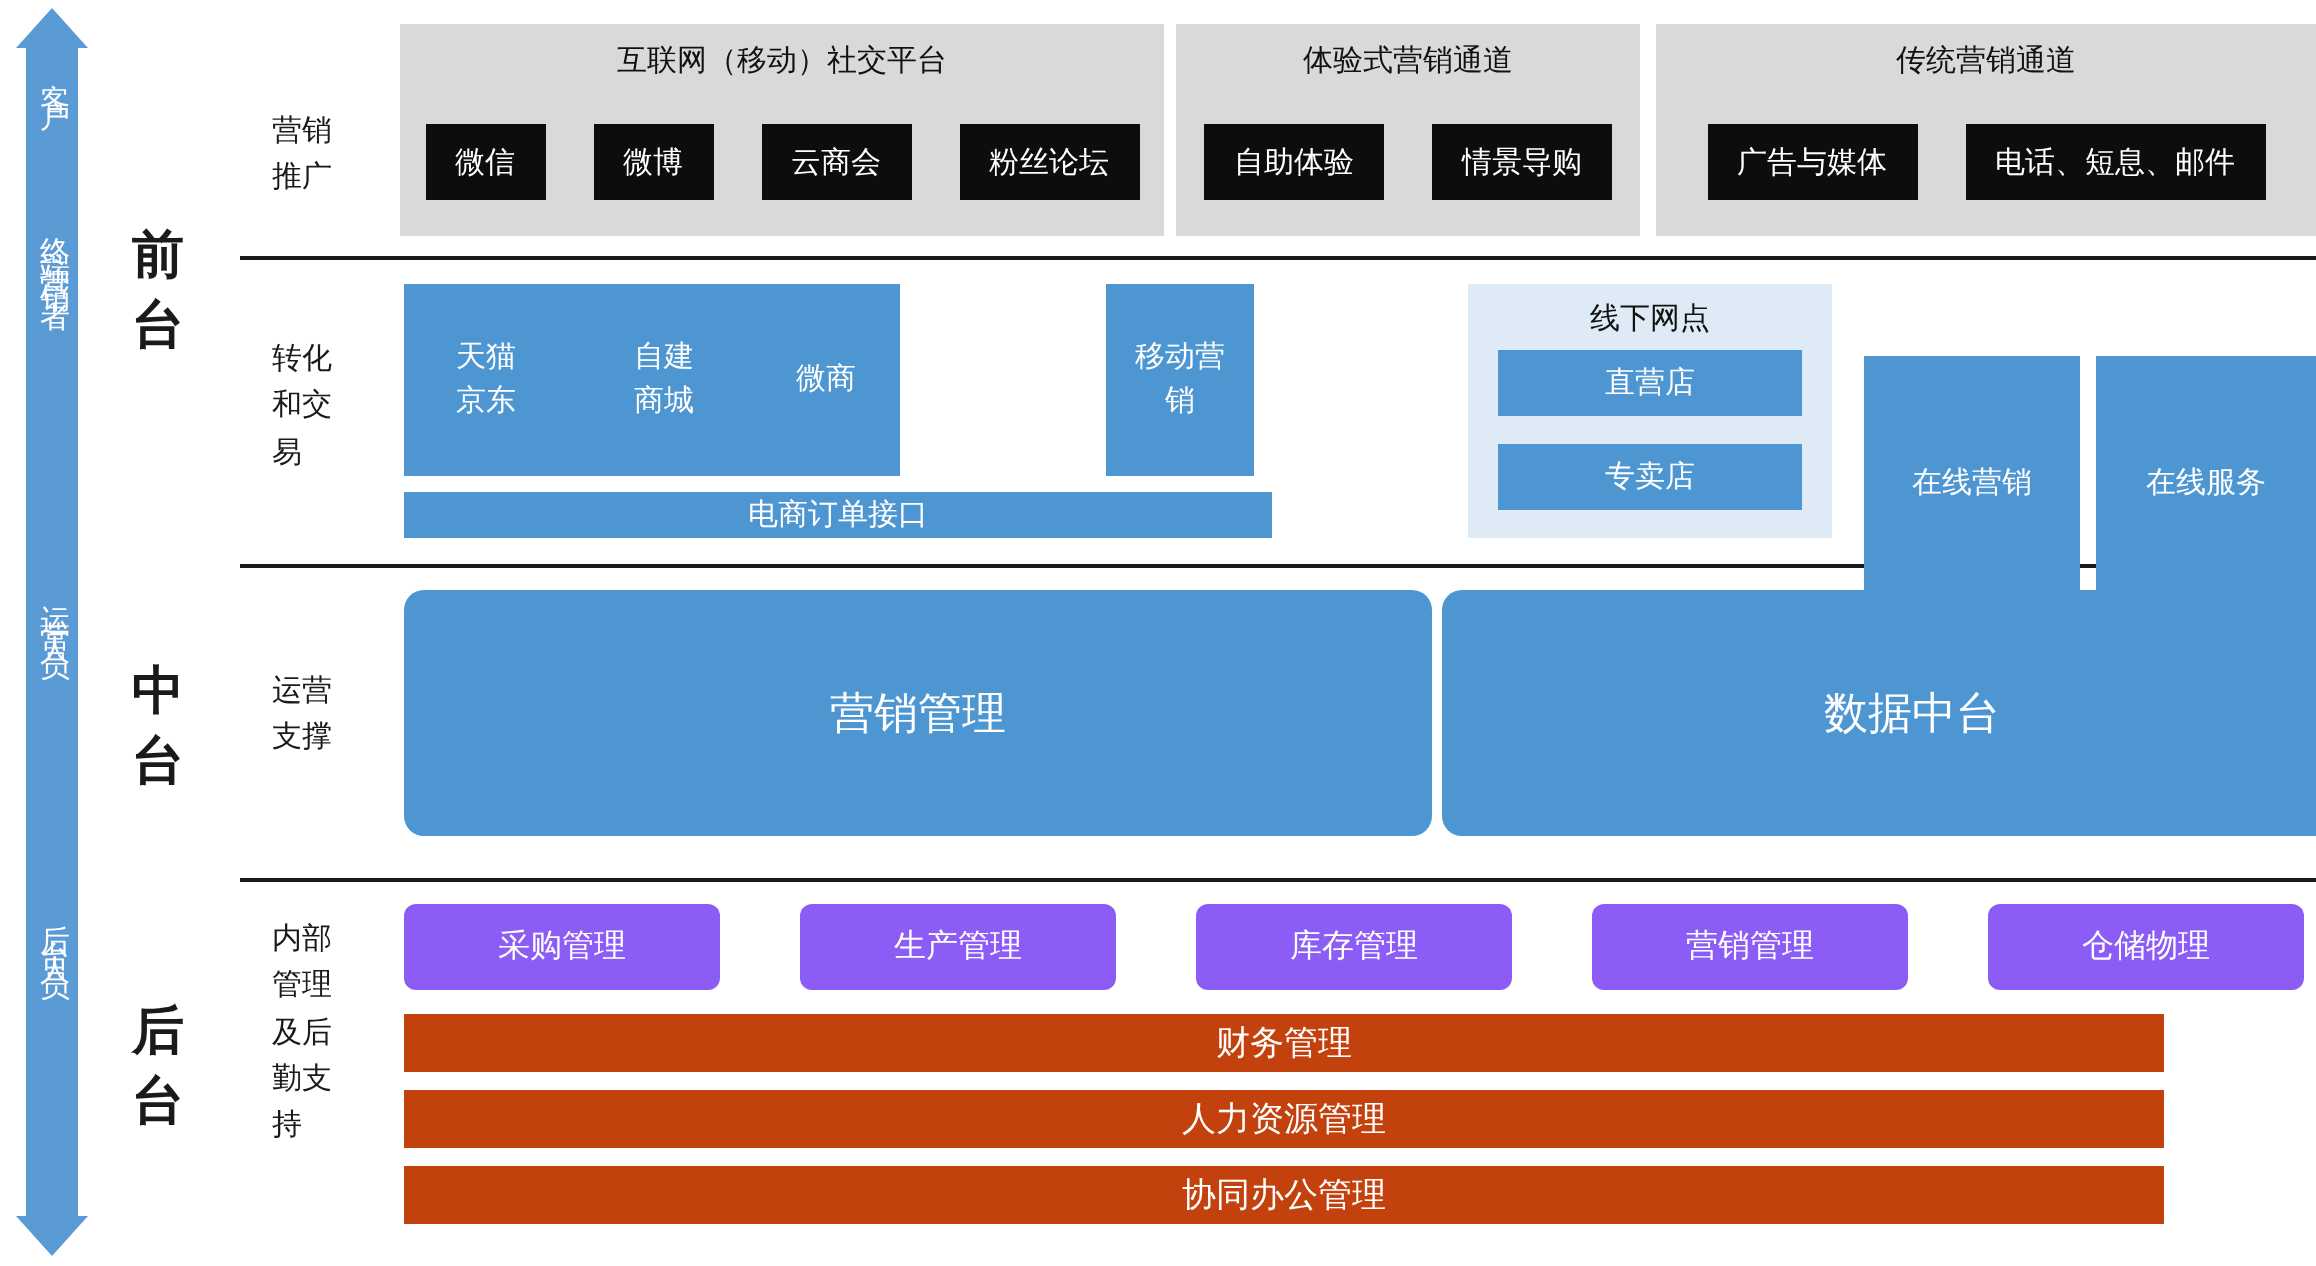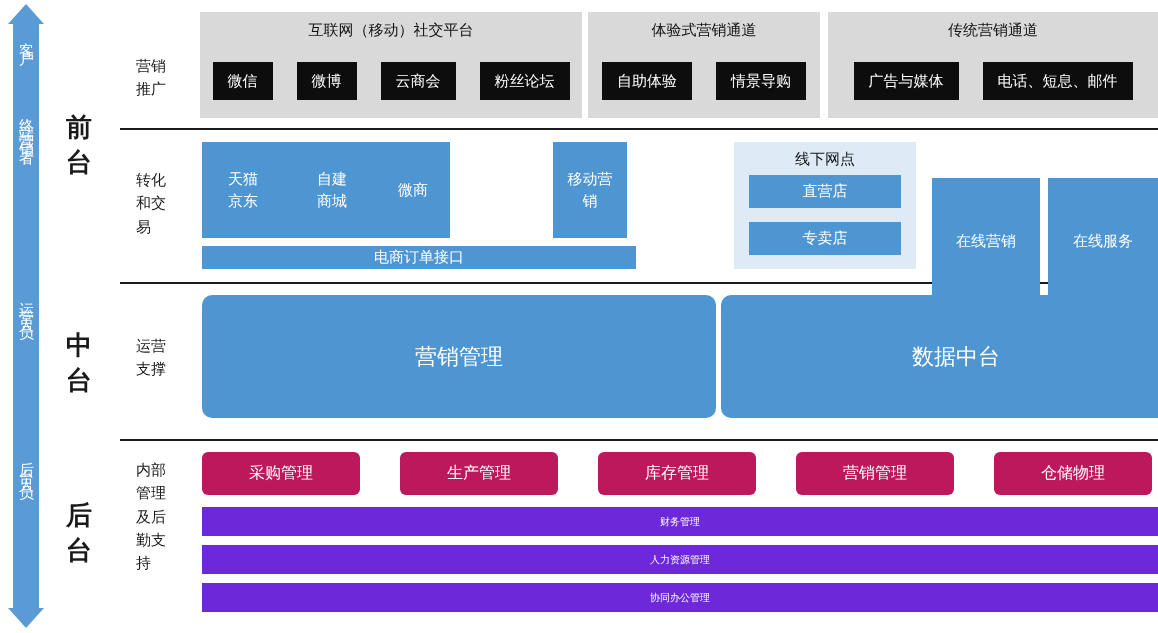--- a/index.html
+++ b/index.html
@@ -46,24 +46,24 @@
     background:#DEEBF7;box-sizing:border-box;}
   .offline-title{text-align:center;font-size:15px;color:#111;padding-top:8px;font-weight:500;}
   .offline-box{position:absolute;left:15px;width:152px;height:33px;background:#4E96D2;
     color:#fff;font-size:15px;display:flex;align-items:center;justify-content:center;}
   .tall-box{position:absolute;top:142px;height:127px;background:#4E96D2;color:#fff;
     font-size:15px;display:flex;align-items:center;justify-content:center;margin-top:36px;}
   
   .platform{position:absolute;top:295px;height:123px;background:#4E96D2;color:#fff;
     font-size:22px;border-radius:10px;display:flex;align-items:center;justify-content:center;}
   
-  .orange-box{position:absolute;top:452px;width:158px;height:43px;background:#be185d;
+  .orange-box{position:absolute;top:452px;width:158px;height:43px;background:#8b5cf6;
     color:#fff;font-size:16px;border-radius:6px;display:flex;align-items:center;justify-content:center;}
-  .green-bar{position:absolute;left:202px;width:956px;height:29px;background:#6d28d9;
-    color:#fff;font-size:10px;display:flex;align-items:center;justify-content:center;}
+  .green-bar{position:absolute;left:202px;width:880px;height:29px;background:#c2410c;
+    color:#fff;font-size:17px;display:flex;align-items:center;justify-content:center;}
 </style>
 </head>
 <body>
 
 <div id="canvas">
 
   <div class="arrow">
     <div class="arrow-head-top"></div>
     <div class="arrow-shaft"></div>
     <div class="arrow-head-bottom"></div>

